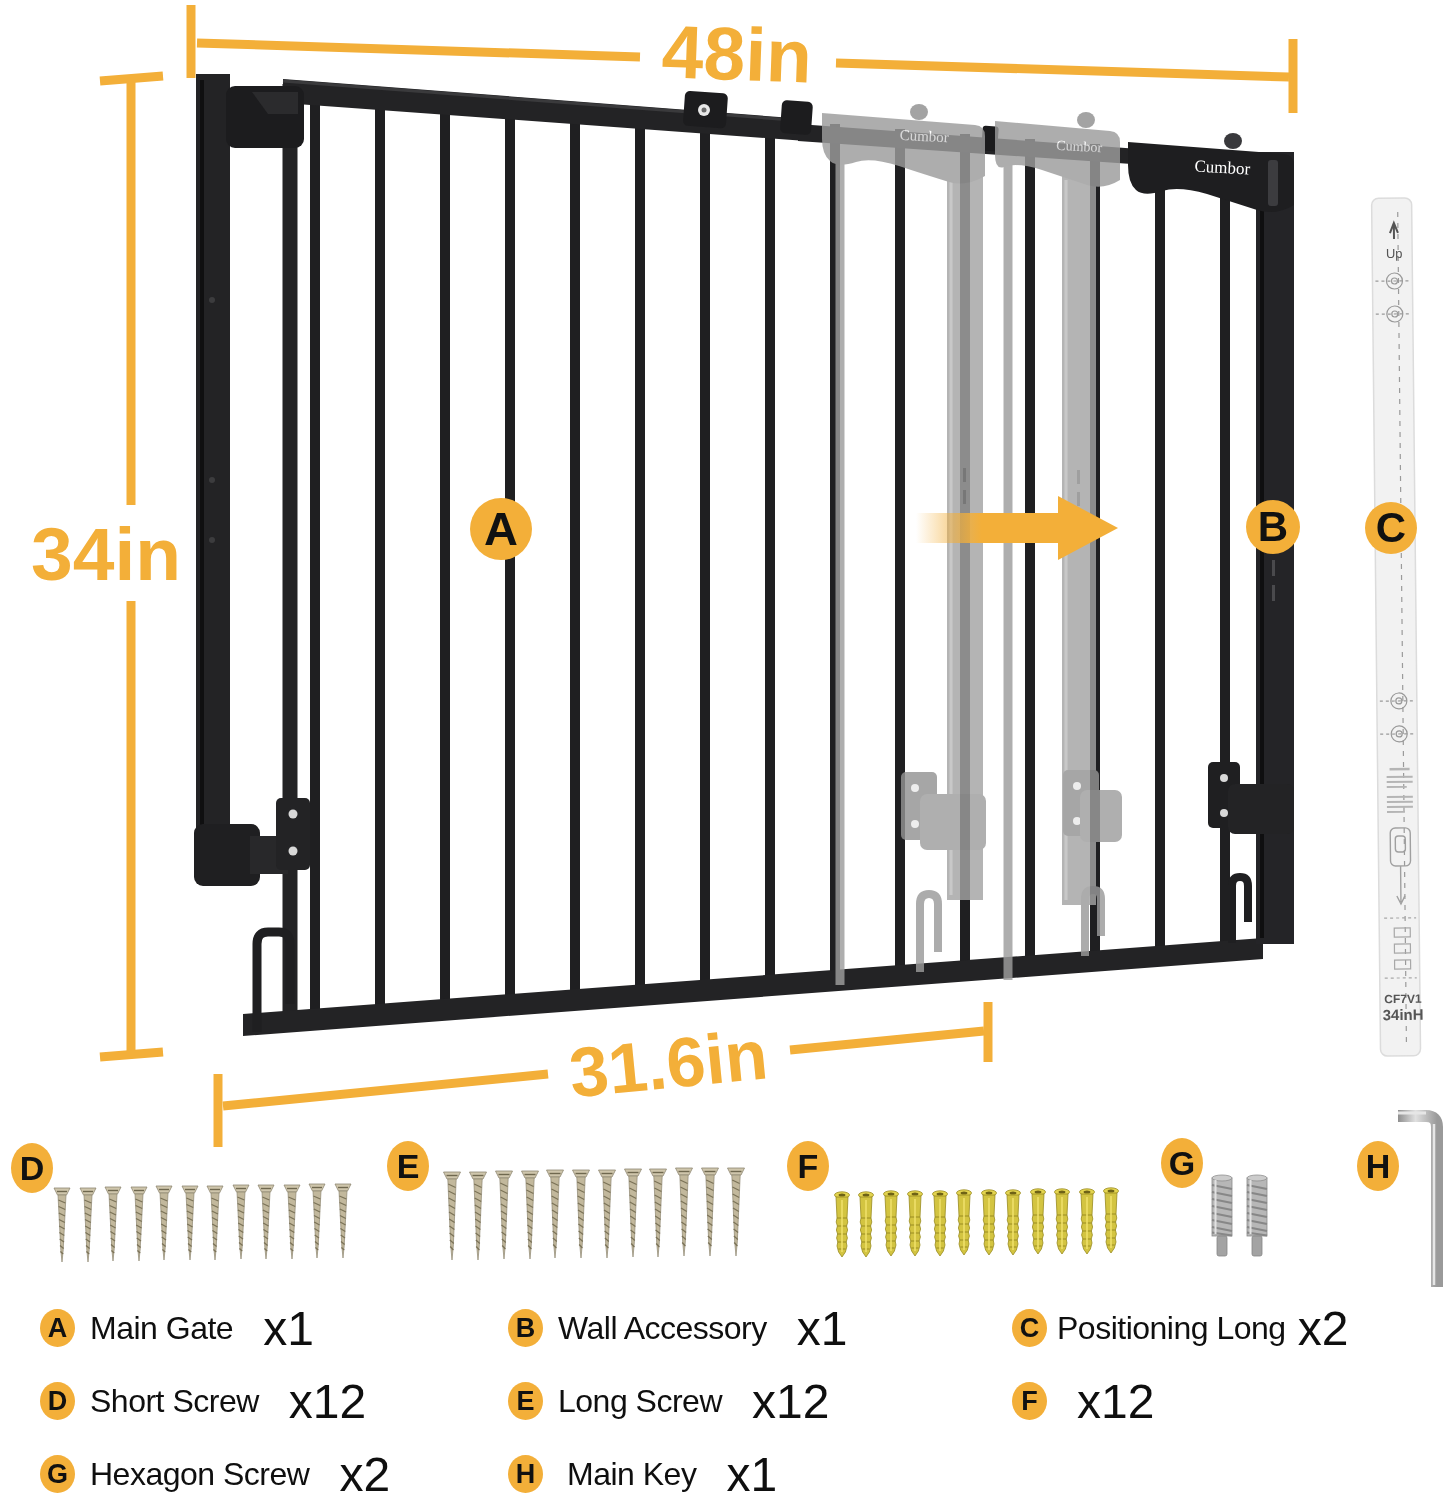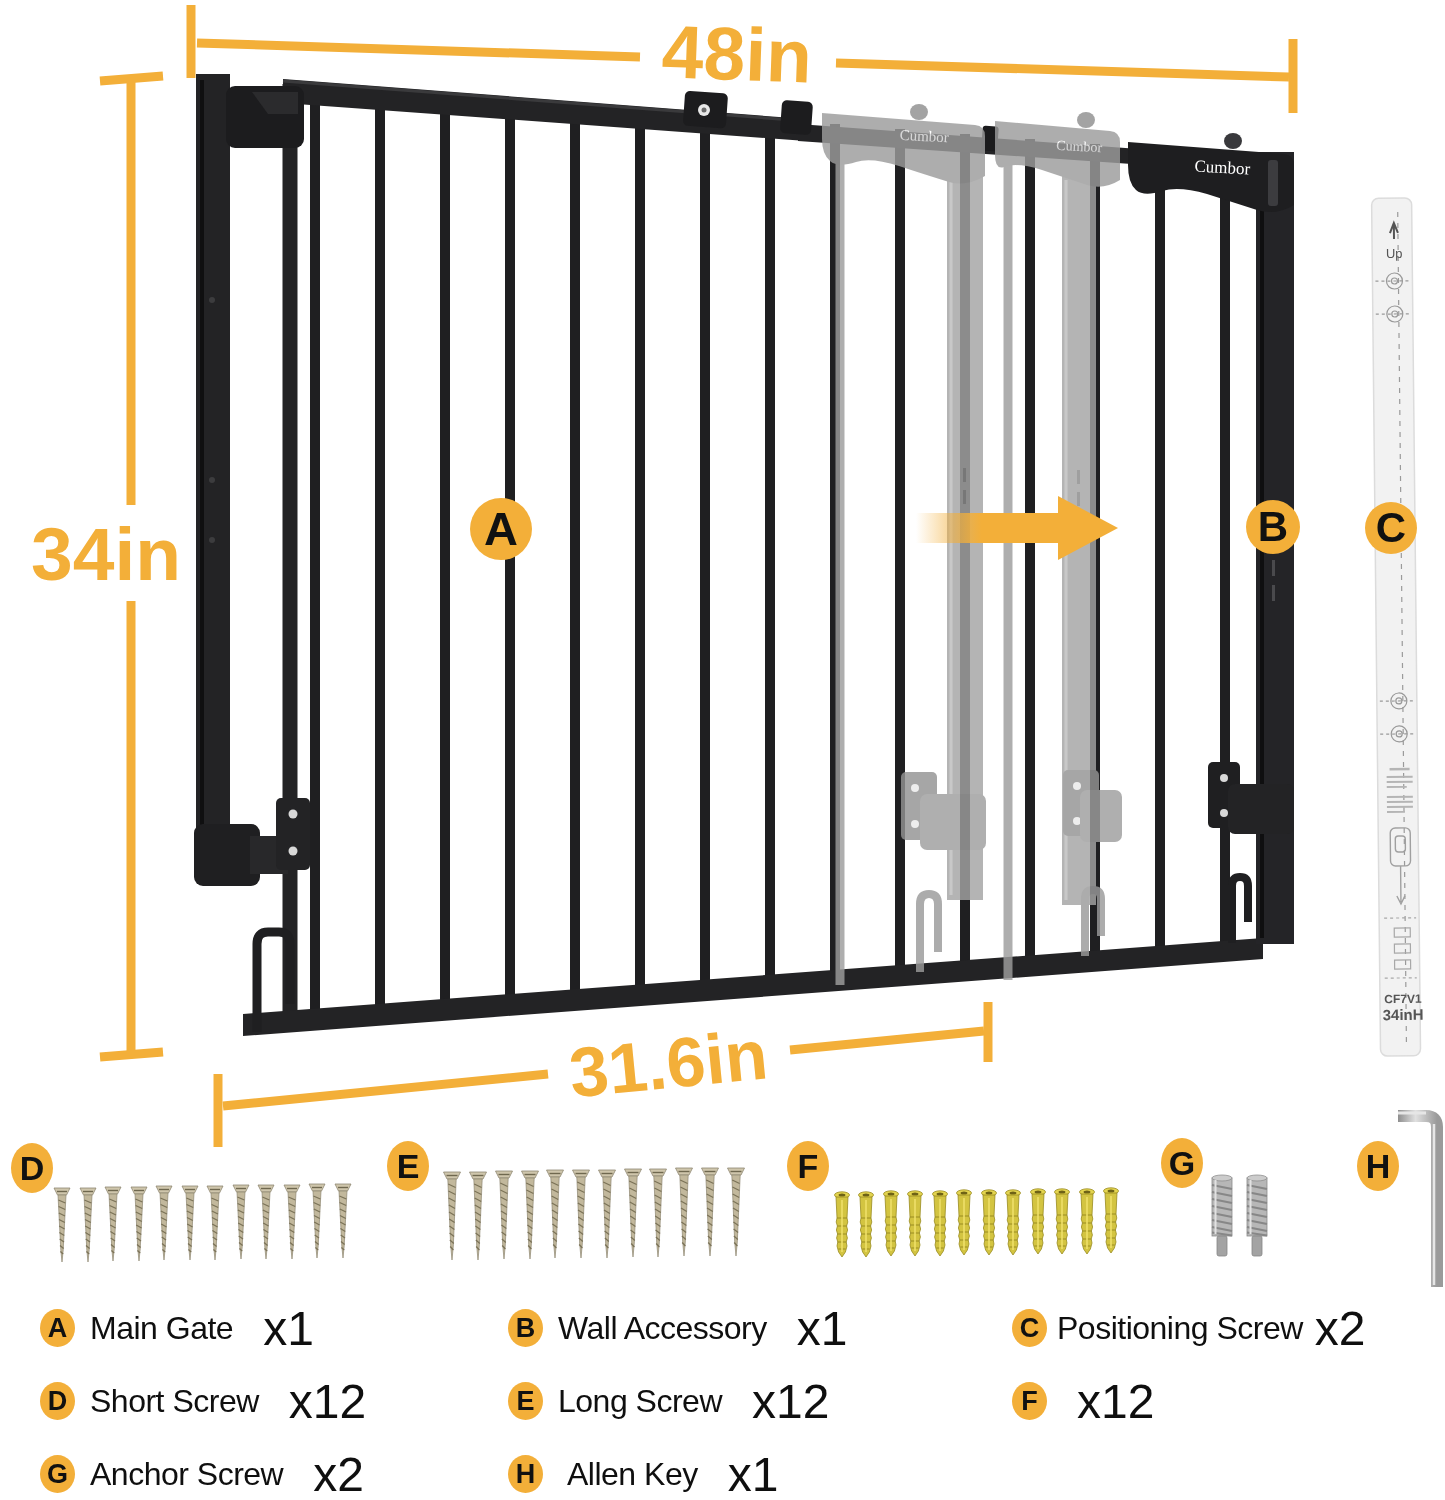--- a/index.html
+++ b/index.html
@@ -338,44 +338,44 @@
     <span class="legend-name">Main Gate</span>
     <span class="legend-count">x1</span>
   </div>
   <div class="legend-item" style="left:508px;top:1303px;">
     <span class="legend-badge">B</span>
     <span class="legend-name">Wall Accessory</span>
     <span class="legend-count">x1</span>
   </div>
   <div class="legend-item" style="left:1012px;top:1303px;">
     <span class="legend-badge">C</span>
-    <span class="legend-name" style="margin-left:10px;">Positioning Screw</span>
+    <span class="legend-name" style="margin-left:10px;">Positioning Long</span>
     <span class="legend-count" style="margin-left:12px;">x2</span>
   </div>
 
   <div class="legend-item" style="left:40px;top:1376px;">
     <span class="legend-badge">D</span>
     <span class="legend-name">Short Screw</span>
     <span class="legend-count">x12</span>
   </div>
   <div class="legend-item" style="left:508px;top:1376px;">
     <span class="legend-badge">E</span>
     <span class="legend-name">Long Screw</span>
     <span class="legend-count">x12</span>
   </div>
   <div class="legend-item" style="left:1012px;top:1376px;">
     <span class="legend-badge">F</span>
     <span class="legend-count">x12</span>
   </div>
 
   <div class="legend-item" style="left:40px;top:1449px;">
     <span class="legend-badge">G</span>
-    <span class="legend-name">Anchor Screw</span>
+    <span class="legend-name">Hexagon Screw</span>
     <span class="legend-count">x2</span>
   </div>
   <div class="legend-item" style="left:508px;top:1449px;">
     <span class="legend-badge">H</span>
-    <span class="legend-name" style="margin-left:24px;">Allen Key</span>
+    <span class="legend-name" style="margin-left:24px;">Main Key</span>
     <span class="legend-count">x1</span>
   </div>
 </div>
 
 </div>
 
 </body></html>

